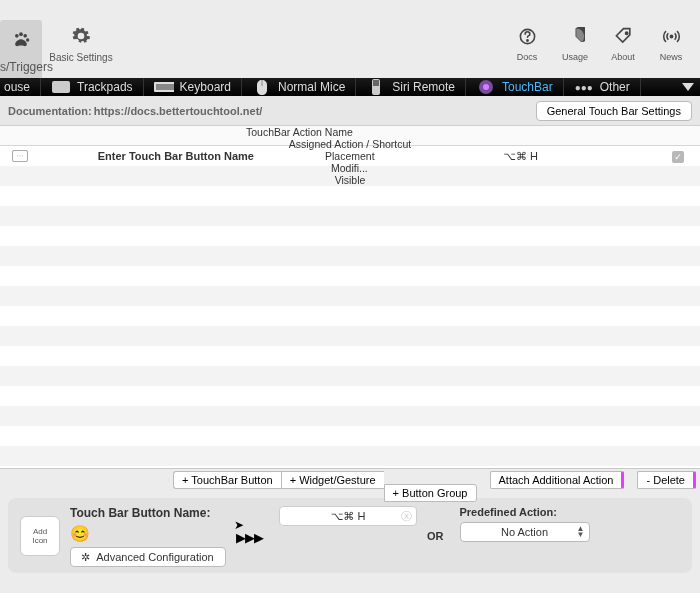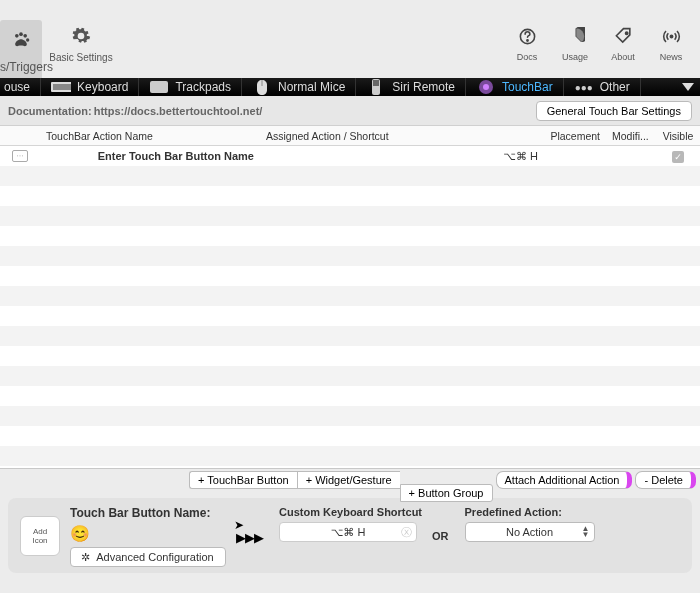--- a/index.html
+++ b/index.html
@@ -24,26 +24,26 @@
   .dtab.active { color: #4db8ff; }
   .tri { margin-left: auto; width: 24px; display:flex; align-items:center; justify-content:center; color:#ccc; }
 
   
   .docrow { height: 30px; background: #e7e7e7; display: flex; align-items: center; padding: 0 8px; border-bottom:1px solid #d0d0d0;}
   .doclabel { font-size: 11px; color: #666; font-weight: bold;}
   .doclink { color: #666; font-size:11px; font-weight:bold; margin-left:2px;}
   .gts-btn { margin-left: auto; background: #fff; border: 1px solid #bbb; border-radius: 4px; padding: 3px 10px; font-size: 11px; cursor: pointer;}
 
   
-  .thead { height: 20px; background: #fafafa; border-bottom: 1px solid #d5d5d5; display: flex; align-items:center; }
+  .thead { height: 20px; background: #fafafa; border-bottom: 1px solid #d5d5d5; display: flex; align-items:center;flex-direction:column; }
   .thead .col { font-size: 10.5px; color: #333; padding: 0 6px; }
   .col-icon { width: 40px; }
   .col-name { width: 220px; }
   .col-assigned { flex: 1; }
-  .col-place { width: 62px; text-align: right; }
+  .col-place { width: 62px; }
   .col-modif { width: 50px; }
   .col-visible { width: 44px; text-align:center; }
 
   
   .tbody { height: 322px; background: #fff; overflow:auto; }
   .trow { height: 20px; display:flex; align-items:center; }
   .trow.alt { background: #f3f3f3; }
   .trow:first-child { background: #fff; }
   .tcell { font-size: 11px; padding: 0 6px; text-align: right; }
   .tcell.name { font-weight: bold; width: 220px; }
@@ -53,21 +53,21 @@
   .tcell.place { width:62px;}
   .tcell.modif { width:50px;}
   .tcell.visible { width:44px; text-align:center;}
   .chk { width:12px; height:12px; background:#b8b8b8; border-radius:2px; display:inline-flex; align-items:center; justify-content:center; color:#fff; font-size:9px;}
 
   
   .action-row { height: 22px; background: #ececec; display:flex; justify-content:flex-end; align-items:center; padding-right:4px; border-top:1px solid #c8c8c8;}
   .abtn { background:#fff; border:1px solid #bbb; border-right:none; padding: 2px 8px; font-size:11px; cursor:pointer; }
   .abtn:first-child { border-radius: 3px 0 0 3px; }
   .abtn.last { border-right:1px solid #bbb; border-radius: 0 3px 3px 0; margin-top: 27px; }
-  .abtn.plain { border-radius:7px; border-right:5px solid #d946ef; margin-left:3px;}
+  .abtn.plain { border-radius:2px; border-right:3px solid #d946ef; margin-left:13px;}
 
   
   .editor { height: 75px; margin: 8px; background: #e2e2e2; border-radius: 8px; padding: 8px 12px; display:flex; align-items:flex-start; gap:10px;}
   .add-icon-btn { width:40px; height:40px; background:#fff; border:1px solid #ccc; border-radius:6px; display:flex; flex-direction:column; align-items:center; justify-content:center; font-size:8px; color:#555; cursor:pointer; margin-top:10px;}
   .namecol { display:flex; flex-direction:column; gap:4px; }
   .lblbold { font-size:12px; font-weight:bold; }
   .name-input-row { display:flex; align-items:center; gap:6px; }
   .txtinput { width:130px; height:20px; border:1px solid #bbb; border-radius:10px; padding: 0 8px; font-size:11px; background:#fff;}
   .emoji { font-size:16px; }
   .adv-btn { height:20px; border:1px solid #bbb; background:#fff; border-radius:4px; padding:0 10px; font-size:11px; display:flex; align-items:center; gap:6px; cursor:pointer; width:156px;}
@@ -149,34 +149,34 @@
     </div>
   </div>
 </div>
 
 <div class="device-tabs">
   <div class="dtab" style="padding-left:4px;">
     <span>ouse</span>
   </div>
   <div class="dtab">
     <span class="dicon">
+        <svg width="20" height="14">
+          <rect x="1" y="1" width="18" height="12" rx="2" fill="#ccc"></rect>
+        </svg>
+      </span>
+    <span>Trackpads</span>
+  </div>
+  <div class="dtab">
+    <span class="dicon">
         <svg width="22" height="10">
           <rect x="0" y="0" width="22" height="10" rx="1" fill="#ddd"></rect>
           <rect x="2" y="2" width="18" height="6" fill="#888"></rect>
         </svg>
       </span>
     <span>Keyboard</span>
-  </div>
-  <div class="dtab">
-    <span class="dicon">
-        <svg width="20" height="14">
-          <rect x="1" y="1" width="18" height="12" rx="2" fill="#ccc"></rect>
-        </svg>
-      </span>
-    <span>Trackpads</span>
   </div>
   <div class="dtab">
     <span class="dicon">
         <svg width="12" height="16">
           <path d="M6 1C3 1 1 3 1 6v5c0 3 2 5 5 5s5-2 5-5V6c0-3-2-5-5-5z" fill="#ddd"></path>
           <line x1="6" y1="1" x2="6" y2="7" stroke="#888"></line>
         </svg>
       </span>
     <span>Normal Mice</span>
   </div>
@@ -273,21 +273,20 @@
     <div class="adv-btn">
       <span class="gear">✲</span>
       <span>Advanced Configuration</span>
     </div>
   </div>
   <div class="arrows">
     <span class="cursor-icon">➤</span>
     ▶▶▶
   </div>
   <div class="shortcol">
-    <span class="lblbold" style="font-size:11px;">Custom Keyboard Shortcut</span>
     <div class="shortcut-input">
       <span>⌥⌘ H</span>
       <span class="clear-x">ⓧ</span>
     </div>
   </div>
   <div class="or">OR</div>
   <div class="shortcol">
     <span class="lblbold" style="font-size:11px;">Predefined Action:</span>
     <div class="selbox">
       <span>No Action</span>

